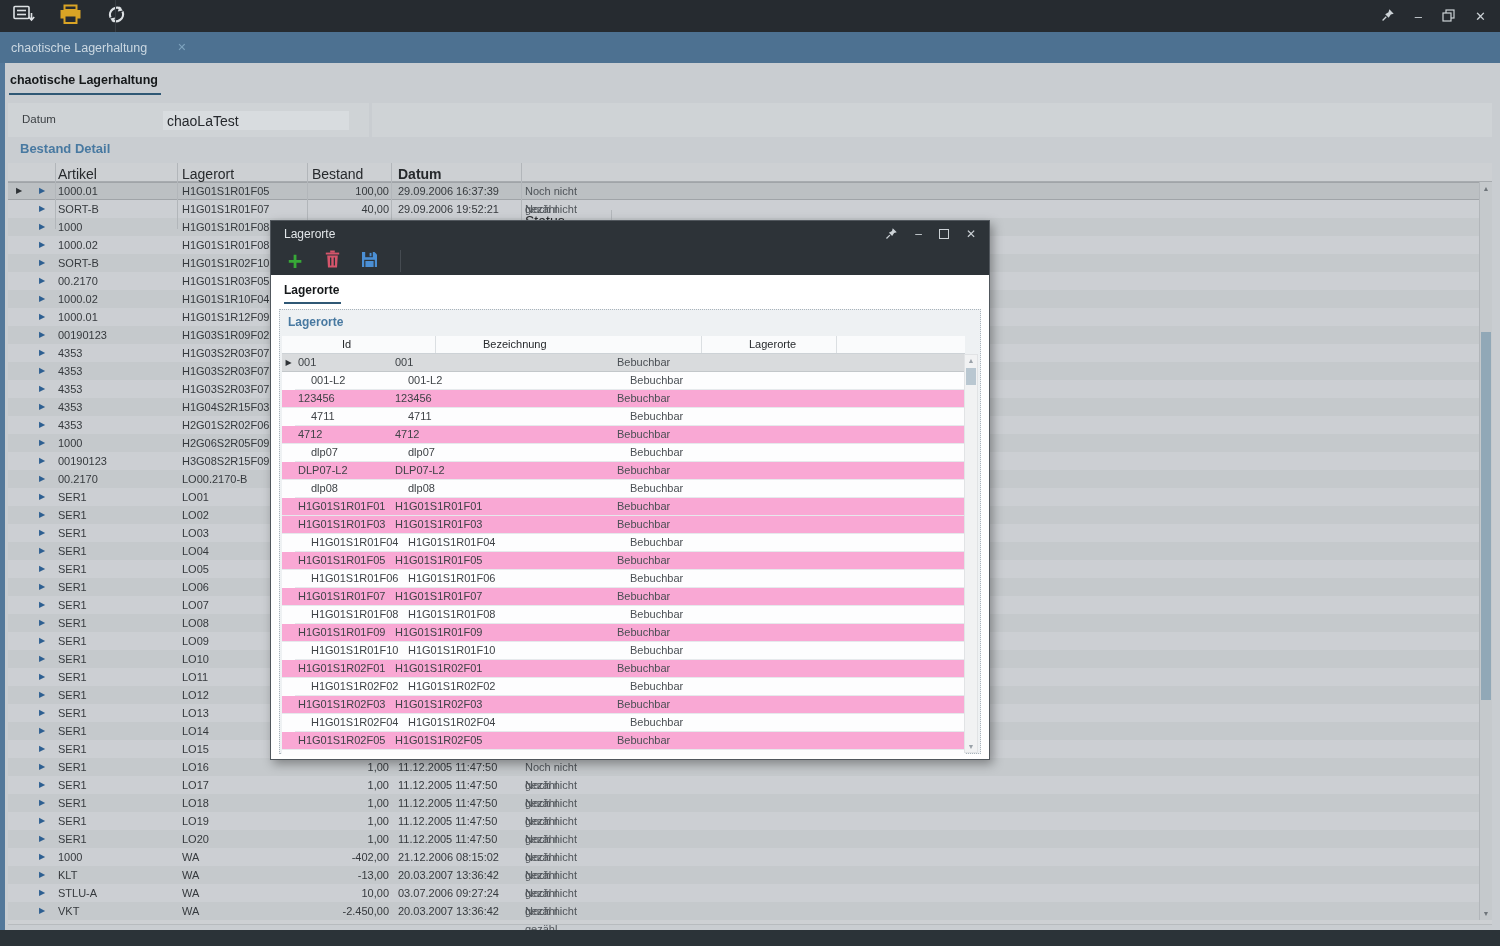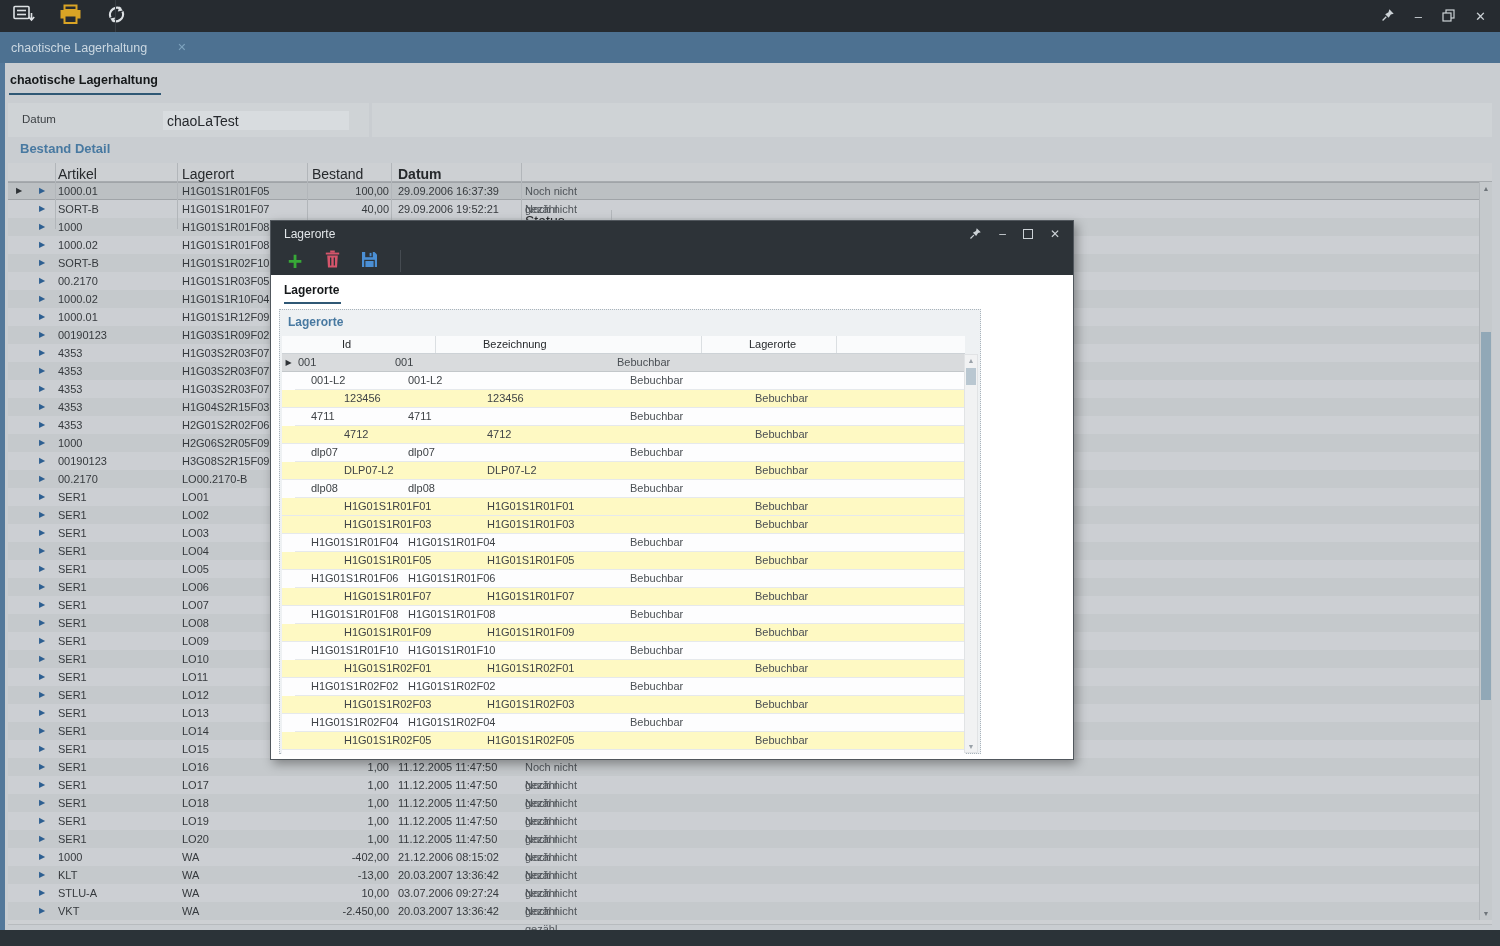--- a/index.html
+++ b/index.html
@@ -55,39 +55,39 @@
   .c-art { padding-left:2px; } .c-lag { padding-left:4px; }
   .c-bes { text-align:right; padding-right:3px; }
   .c-dat { padding-left:6px; } .c-sta { padding-left:3px; color:#4e5358; }
 
   .vscroll { position:absolute; right:0; top:19px; width:13px; height:738px; background:#c5c9cc; border-left:1px solid #b2b6ba; }
   .vs-up, .vs-dn { position:absolute; left:0; width:12px; text-align:center; font-size:7px; color:#6e747a; }
   .vs-up { top:3px; } .vs-dn { bottom:3px; }
   .vs-thumb { position:absolute; left:1px; top:150px; width:10px; height:368px; background:#91a8b7; }
 
   
-  .dialog { position:absolute; left:270px; top:220px; width:804px; height:540px; background:#ffffff; border:1px solid #51575d; box-shadow:3px 4px 10px rgba(0,0,0,0.35); }
+  .dialog { position:absolute; left:270px; top:220px; width:720px; height:540px; background:#ffffff; border:1px solid #51575d; box-shadow:3px 4px 10px rgba(0,0,0,0.35); }
   .dlg-title { position:absolute; left:0; top:0; width:100%; height:26px; background:#2d3338; color:#e2e6e9; font-size:12px; display:flex; align-items:center; padding-left:13px; }
   .dlg-ctls { margin-left:auto; display:flex; align-items:center; gap:17px; padding-right:13px; color:#ccd2d6; }
   .dlg-ctl { font-size:12px; line-height:1; }
   .dlg-max { width:10px; height:10px; border:1.4px solid #ccd2d6; }
   .dlg-toolbar { position:absolute; left:0; top:26px; width:100%; height:28px; background:#2d3338; display:flex; align-items:center; padding-left:14px; gap:17px; }
   .dt-btn { display:flex; align-items:center; justify-content:center; width:20px; height:20px; }
   .plus-glyph { color:#37a837; font-size:25px; font-weight:bold; line-height:18px; }
   .dlg-tb-sep { width:1px; height:22px; background:#454b51; margin-left:4px; }
   .dlg-tab { position:absolute; left:13px; top:62px; padding:0 2px 5px 0; border-bottom:2px solid #2f5875; font-size:12px; font-weight:bold; color:#15181a; background:#fff; }
   .dlg-group { position:absolute; left:8px; top:88px; width:702px; height:445px; background:#eef1f3; border:1px dotted #a9b3bb; }
   .dlg-group-title { position:absolute; left:8px; top:5px; font-size:12px; font-weight:bold; color:#4879a1; }
   .dlg-table { position:absolute; left:2px; top:26px; width:683px; height:420px; overflow:hidden; background:#fdfdfe; }
   .dt-head, .dr { display:grid; grid-template-columns:13px 97px 222px 91px 1fr; }
   .dt-head { height:18px; font-size:11px; color:#26292c; background:#fafbfc; border-bottom:1px solid #cdd2d6;gap:44px; }
   .dt-head .hc { padding-top:2px; padding-left:3px; }
   .dt-head .t { border-right:1px solid #dbdfe2; }
   .dr { height:18px; line-height:17px; font-size:11px; color:#3f4347; border-bottom:1px solid #e6e9ec; }
-  .dr.wt { background:#fdfdfe;margin-left:13px; } .dr.tn { background:#fef9c3;gap:46px; }
+  .dr.wt { background:#fdfdfe;margin-left:13px; } .dr.tn { background:#f9a8d4; }
   .dr.sel { background:#d9dbdd; border-bottom:1px solid #c3c7ca; }
   .d-mk { text-align:center; font-size:8px; color:#2f3337; }
   .d-id, .d-bz, .d-gs { padding-left:3px; }
   .d-gs { color:#4a4f54; }
   .dlg-scroll { position:absolute; right:2px; top:44px; width:14px; height:399px; background:#f1f2f3; border:1px solid #e1e3e5; }
   .ds-up, .ds-dn { position:absolute; left:0; width:12px; text-align:center; font-size:7px; color:#9aa2a9; }
   .ds-up { top:2px; } .ds-dn { bottom:2px; }
   .ds-thumb { position:absolute; left:1px; top:13px; width:10px; height:17px; background:#b9c7d1; }
 </style>
 </head>

